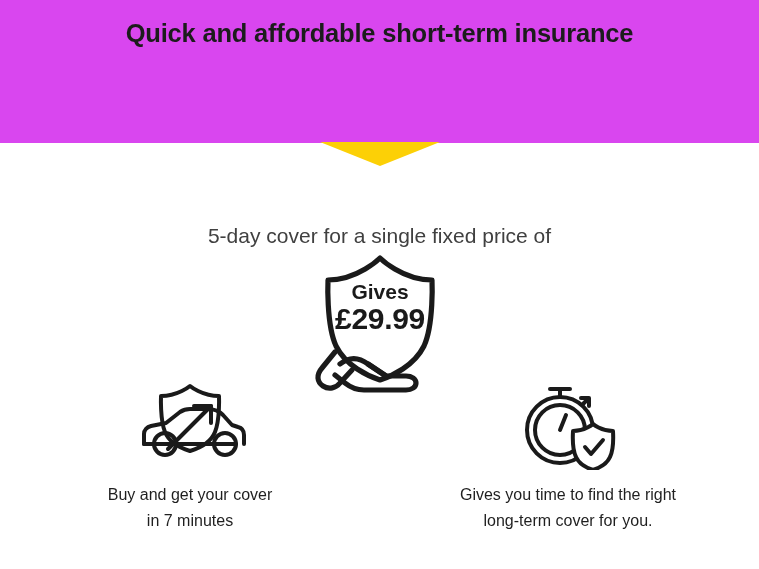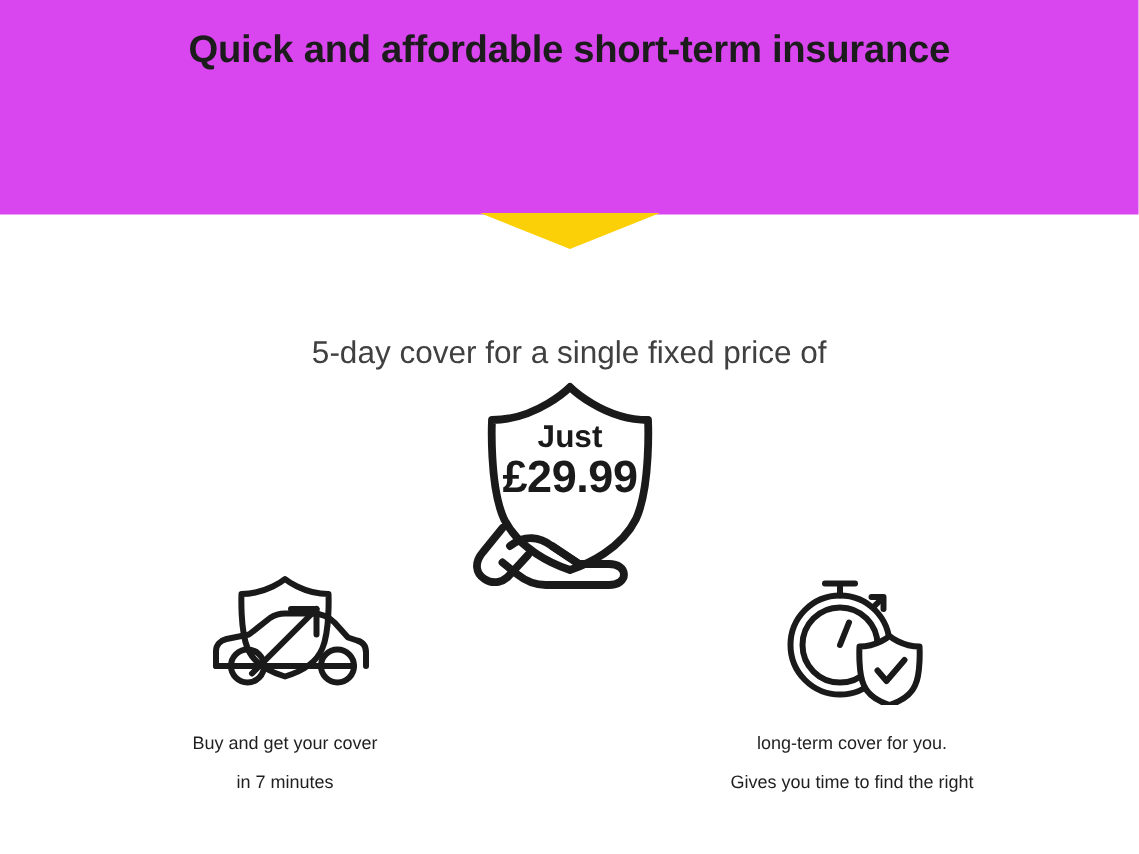--- a/index.html
+++ b/index.html
@@ -114,21 +114,21 @@
     height: 92px;
     display: flex;
     align-items: center;
     justify-content: center;
   }
   .feature-icon svg { display: block; }
 
   .feature-caption {
     margin-top: 12px;
     text-align: center;
-    font-size: 12px;
+    font-size: 16px;
     color: #1f1f1f;
     line-height: 26px;
   }
   .feature-caption .ln { display: block; white-space: nowrap; }
 </style>
 </head>
 <body>
 
 <div id="page">
 
@@ -154,21 +154,21 @@
                C 27 138, 34 136, 38 131 L 50 118"></path>
       <path d="M38 112 C 48 104, 58 106, 66 112
                L 84 124 L 104 124 C 110 124, 114 127, 114 131
                C 114 135, 110 138, 104 138
                L 62 138 C 54 138, 48 135, 43 131 L 33 123"></path>
       <path d="M66 112 L 84 124"></path>
     </svg>
   </div>
 
   <div class="price-text">
-    <div class="price-just">Just</div>
+    <div class="price-just">Gives</div>
     <div class="price-amount">£29.99</div>
   </div>
 
   <div class="feature feature-left">
     <div class="feature-icon">
       <svg width="116" height="88" viewBox="0 0 116 88" fill="none" stroke="#1a1a1a" stroke-width="4" stroke-linecap="round" stroke-linejoin="round">
 
         <path d="M58 6 C 58 6, 46 16, 29 16 C 29 16, 28 40, 33 52
                  C 37 62, 48 68, 58 71
                  C 68 68, 79 62, 83 52
@@ -212,18 +212,18 @@
 
         <path d="M78 46 C 78 46, 70 53, 58 53 C 58 53, 57 71, 61 79
                  C 64 86, 72 90, 78 92
                  C 84 90, 92 86, 95 79
                  C 99 71, 98 53, 98 53
                  C 86 53, 78 46, 78 46 Z" fill="#ffffff"></path>
         <path d="M70 69 L 76 76 L 88 62"></path>
       </svg>
     </div>
     <div class="feature-caption">
+      <span class="ln">Gives you time to find the right</span>
       <span class="ln">long-term cover for you.</span>
-      <span class="ln">Gives you time to find the right</span>
     </div>
   </div>
 
 </div>
 
 </body></html>

